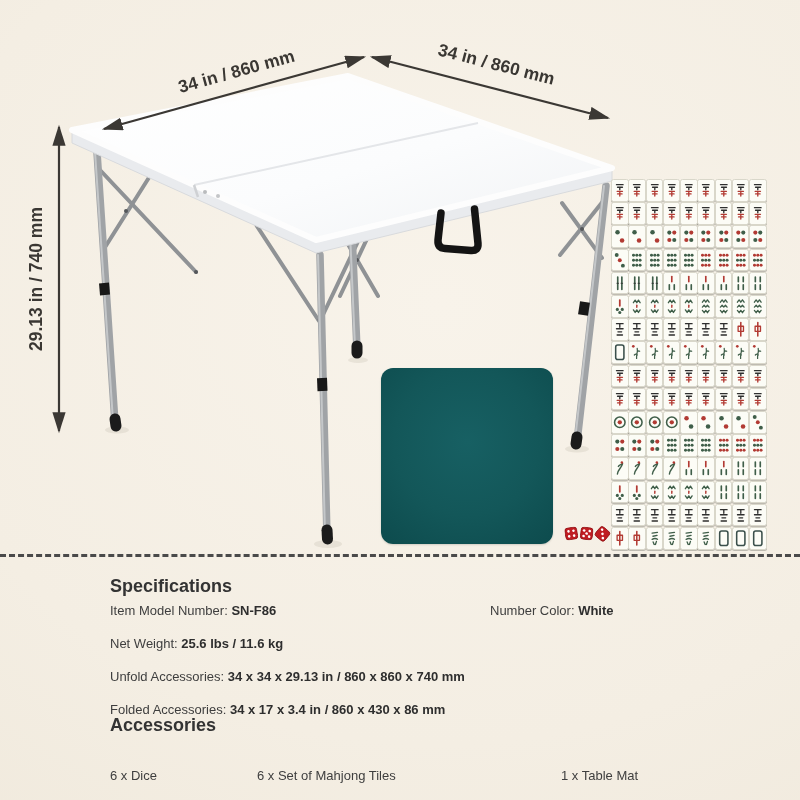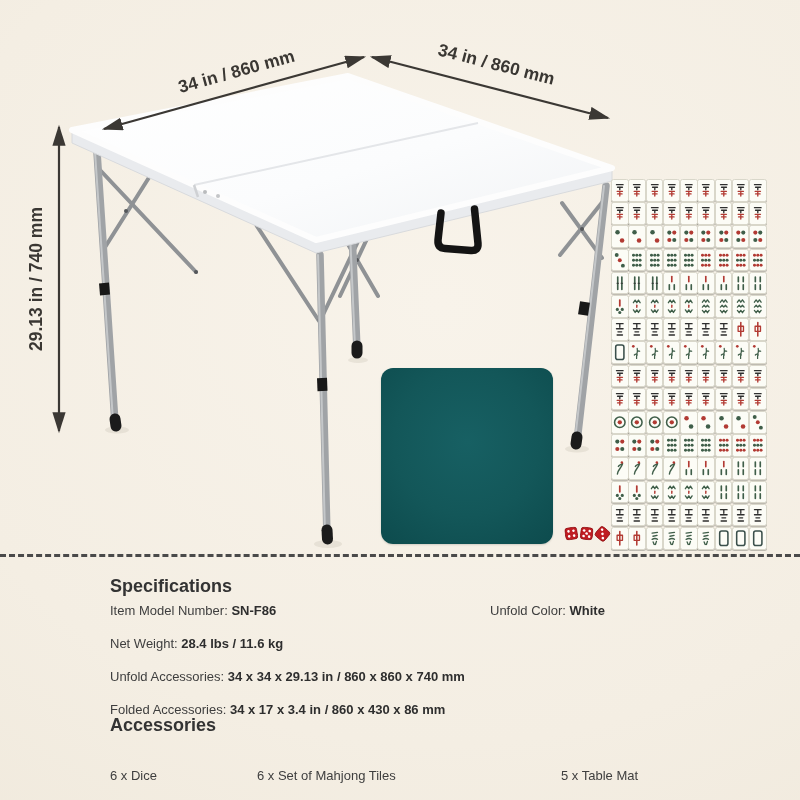--- a/index.html
+++ b/index.html
@@ -1133,31 +1133,31 @@
 
   <div id="divider"></div>
 
   <div>
     <div class="spec-line spec-title" style="top:568px">Specifications</div>
 
     <div class="spec-line" style="top:601px">
       <span>Item Model Number: </span><b>SN-F86</b>
     </div>
     <div class="spec-line" style="top:601px;left:490px">
-      <span>Unfold Color: </span><b>White</b>
+      <span>Number Color: </span><b>White</b>
     </div>
     <div class="spec-line" style="top:634px">
-      <span>Net Weight: </span><b>28.4 lbs / 11.6 kg</b>
+      <span>Net Weight: </span><b>25.6 lbs / 11.6 kg</b>
     </div>
     <div class="spec-line" style="top:667px">
       <span>Unfold Accessories: </span><b>34 x 34 x 29.13 in / 860 x 860 x 740 mm</b>
     </div>
     <div class="spec-line" style="top:700px">
       <span>Folded Accessories: </span><b>34 x 17 x 3.4 in / 860 x 430 x 86 mm</b>
     </div>
 
     <div class="spec-line spec-title" style="top:707px">Accessories</div>
 
     <div class="spec-line" style="top:766px">6 x Dice</div>
     <div class="spec-line" style="top:766px;left:257px">6 x Set of Mahjong Tiles</div>
-    <div class="spec-line" style="top:766px;left:561px">5 x Table Mat</div>
+    <div class="spec-line" style="top:766px;left:561px">1 x Table Mat</div>
   </div>
 </div>
 
 </body></html>

